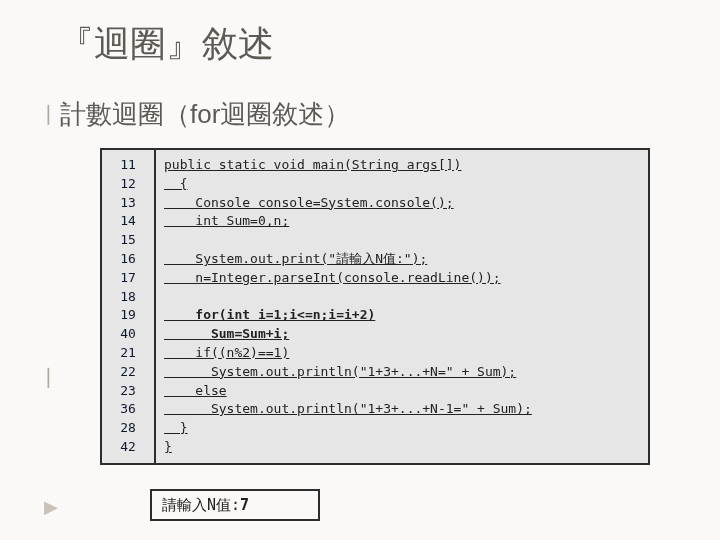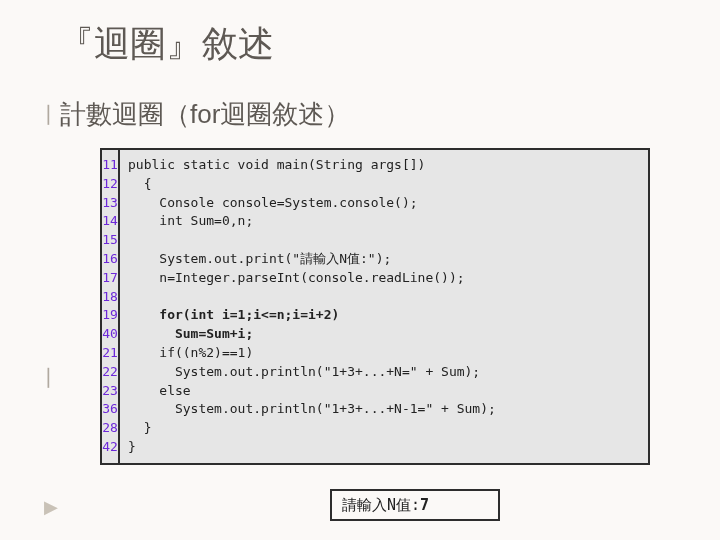--- a/index.html
+++ b/index.html
@@ -43,47 +43,46 @@
     margin-left: 60px;
     margin-right: 30px;
     border: 2px solid #2d2d2d;
     background: #e6e6e6;
     display: flex;
     font-family: "MingLiU", "NSimSun", monospace;
     font-size: 13px;
     line-height: 1.45;
   }
   .gutter {
-    width: 18px;
+    width: 54px;
     border-right: 2px solid #2d2d2d;
     text-align: center;
     padding: 6px 0;
-    color: #6d28d9;
+    color: #0f172a;
   }
   .gutter div { height: 18.8px; }
   .code {
     padding: 6px 8px;
     white-space: pre;
     color: #222;
   }
-  .code .line { height: 18.8px; }
+  .code .line { height: 18.8px; text-decoration: underline; }
   .code .bold { font-weight: bold; }
   .bullet2 {
     position: absolute;
     left: 40px;
     top: 364px;
     color: #b0a99f;
     font-size: 20px;
   }
   .outputs {
     margin-top: 24px;
     margin-left: 110px;
     display: flex;
     gap: 53px;
-    justify-content: center;
   }
   .outbox {
     border: 2px solid #2d2d2d;
     background: #fbf9f7;
     padding: 4px 10px;
     font-family: "MingLiU", "NSimSun", monospace;
     font-size: 15px;
     color: #222;
     min-width: 170px;
   }

